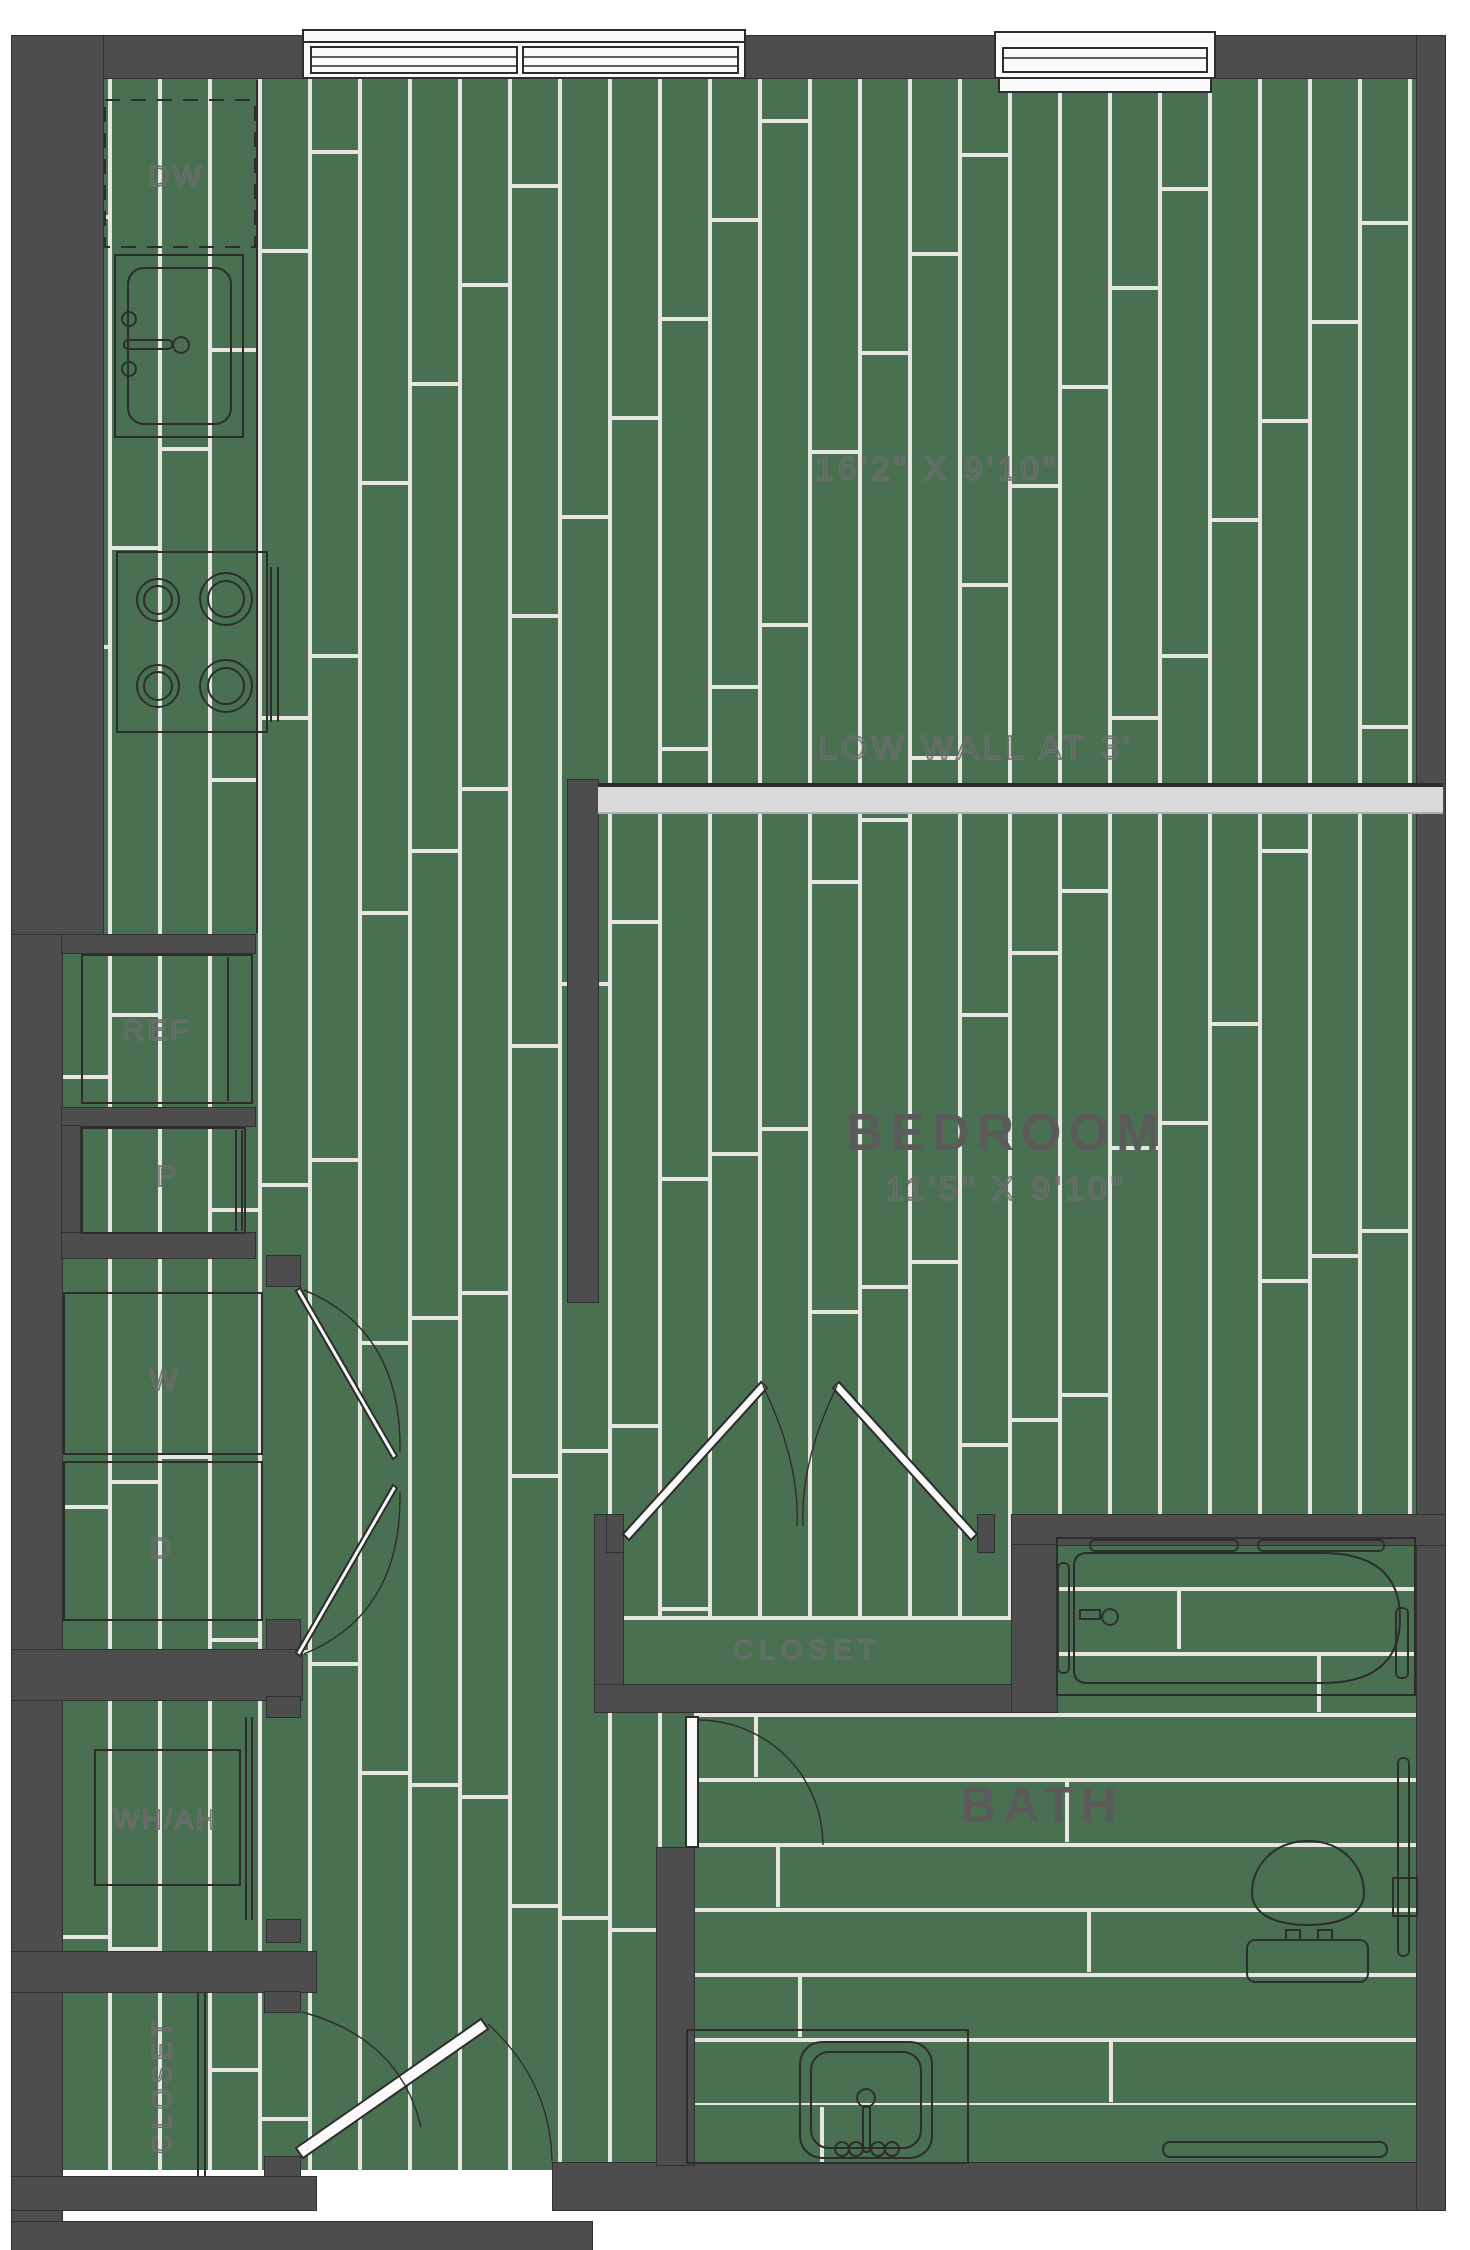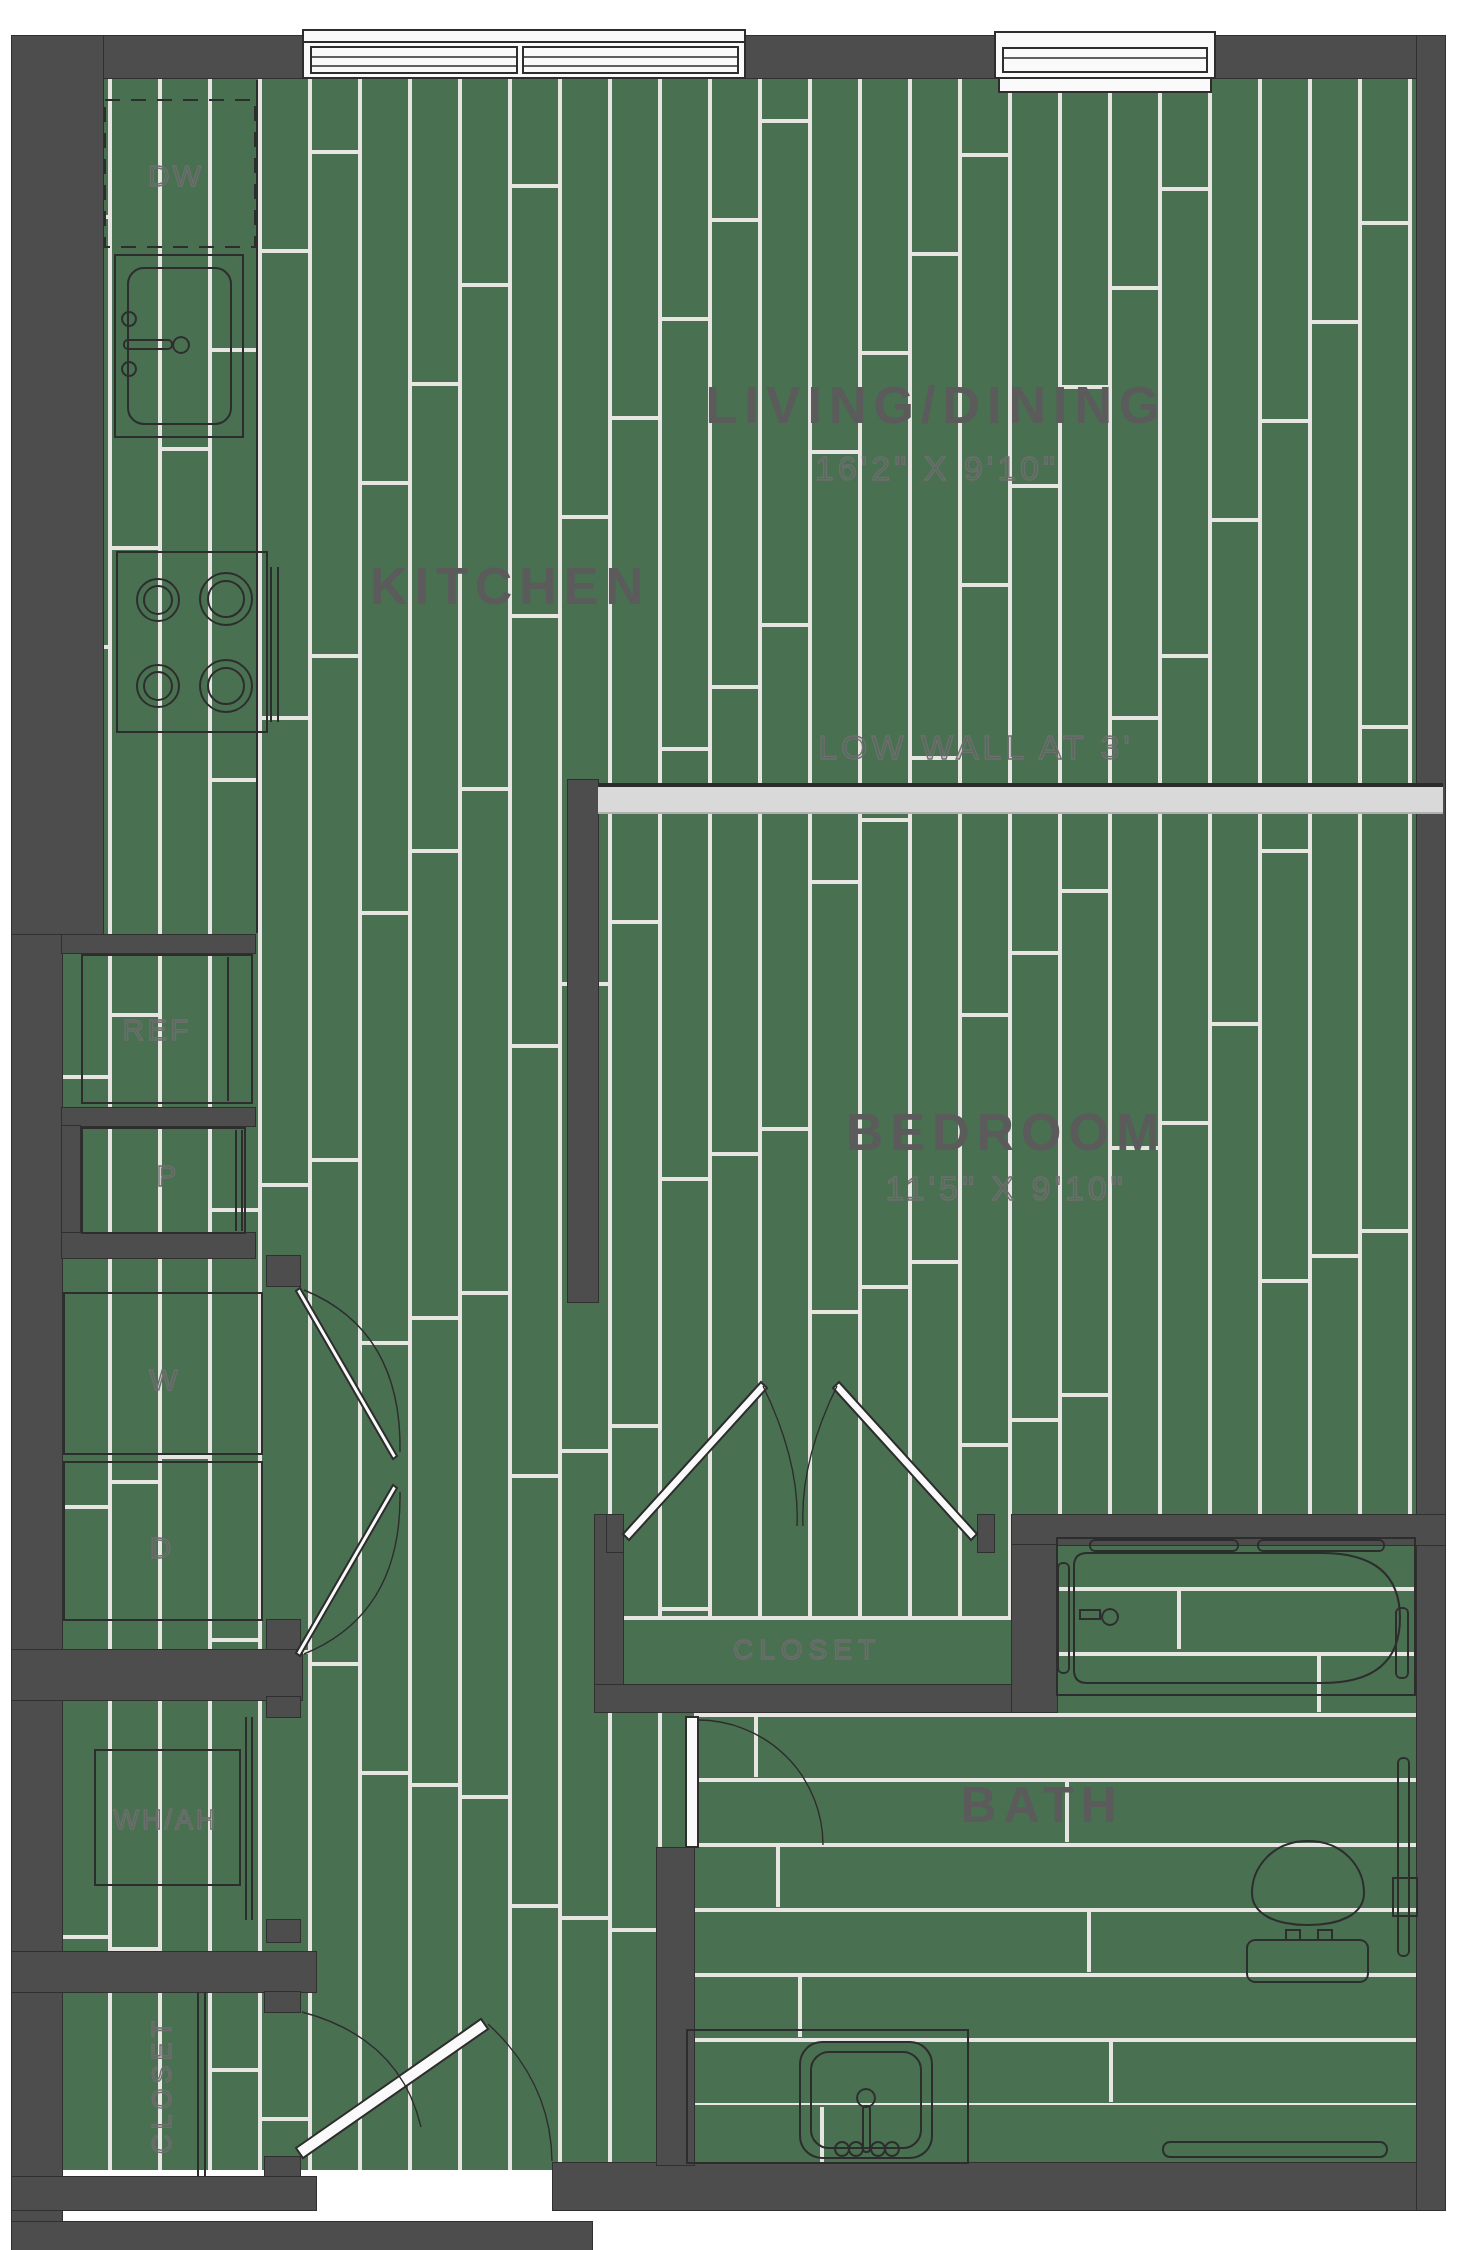--- a/index.html
+++ b/index.html
@@ -331,22 +331,20 @@
       <rect x="811" y="2052" width="110" height="96" rx="18"></rect>
       <circle cx="866" cy="2098" r="9"></circle>
       <rect x="863" y="2106" width="7" height="46" rx="3"></rect>
       <circle cx="842" cy="2149" r="7"></circle>
         <circle cx="856" cy="2149" r="7"></circle>
       <circle cx="878" cy="2149" r="7"></circle>
         <circle cx="892" cy="2149" r="7"></circle>
     </g>
   </svg>
 
-  <div class="lbl" style="left:510px;top:586px;">KITCHEN</div>
-  <div class="lbl" style="left:936px;top:405px;">LIVING/DINING</div>
   <div class="dim hollow" style="left:937px;top:468px;">16'2" X 9'10"</div>
   <div class="dim hollow" style="left:976px;top:747px;">LOW WALL AT 3'</div>
   <div class="lbl" style="left:1006px;top:1132px;">BEDROOM</div>
   <div class="dim hollow" style="left:1006px;top:1188px;">11'5" X 9'10"</div>
   <div class="lbl small" style="left:1042px;top:1805px;">BATH</div>
   <div class="app hollow" style="left:176px;top:176px;">DW</div>
   <div class="app hollow" style="left:157px;top:1030px;">REF</div>
   <div class="app hollow" style="left:168px;top:1176px;">P</div>
   <div class="app hollow" style="left:165px;top:1380px;">W</div>
   <div class="app hollow" style="left:162px;top:1548px;">D</div>

